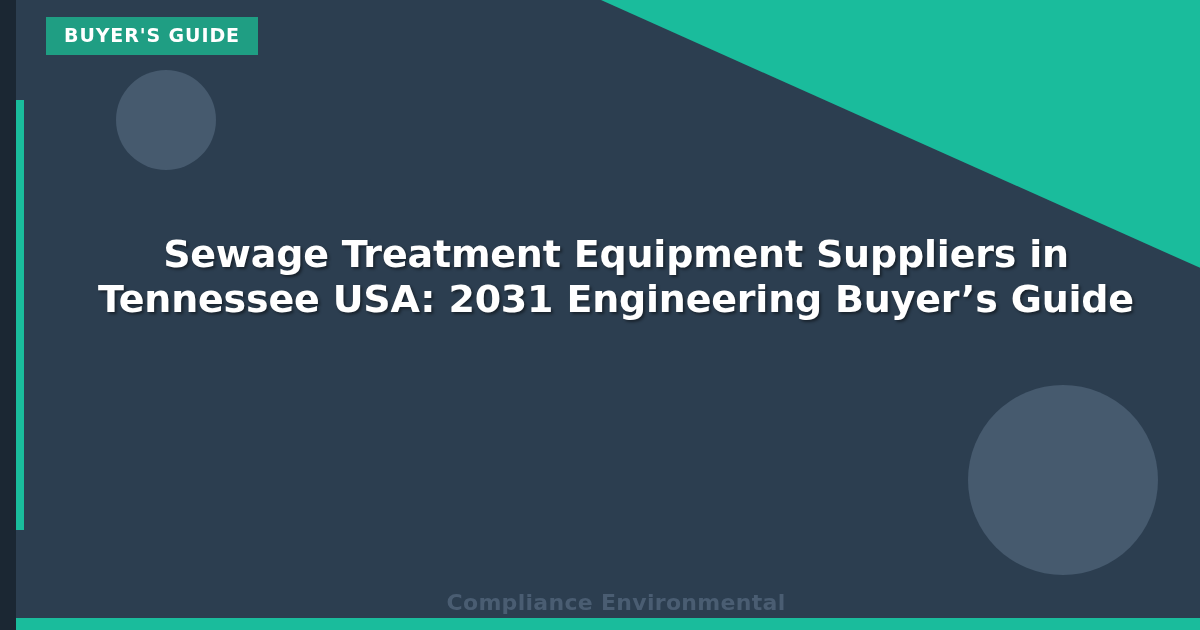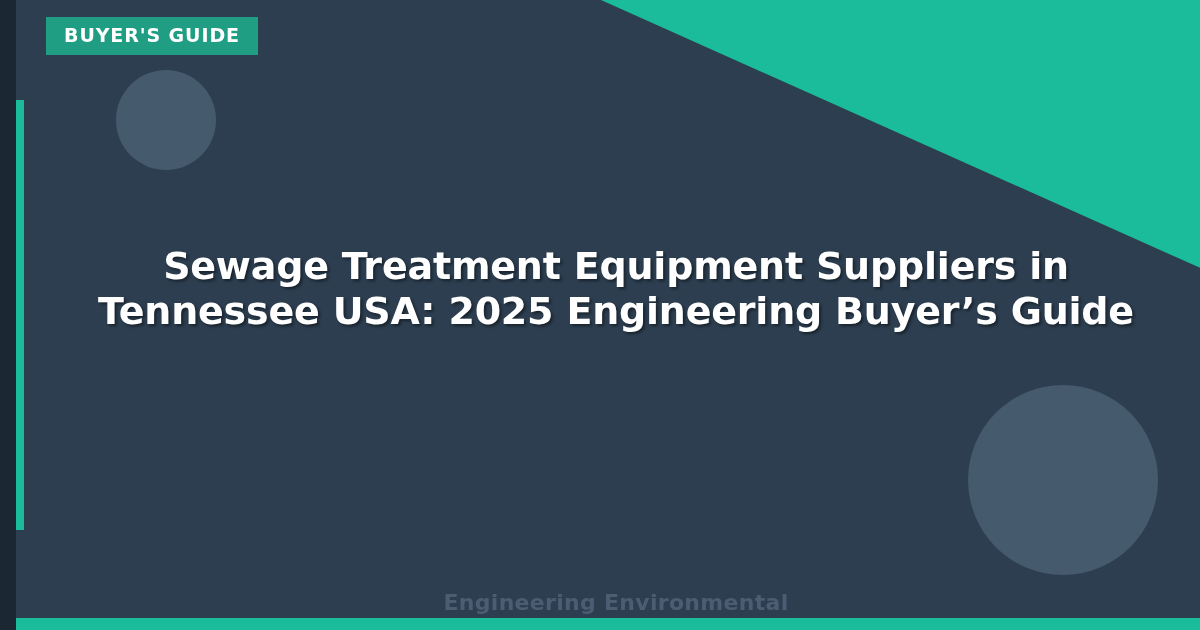--- a/index.html
+++ b/index.html
@@ -82,21 +82,21 @@
     line-height: 1;
     text-transform: uppercase;
     white-space: nowrap;
   }
 
   
   .title-block {
     position: absolute;
     left: 60px;
     right: 60px;
-    top: 244px;
+    top: 232px;
     text-align: center;
   }
   .headline {
     margin: 0;
     color: #ffffff;
     font-size: 38px;
     font-weight: bold;
     line-height: 1.18;
     letter-spacing: -0.2px;
     text-shadow: 2px 2px 3px rgba(0, 0, 0, 0.45);
@@ -149,23 +149,23 @@
   <div class="left-accent-bar"></div>
 
   <div class="deco-circle deco-circle-top-left"></div>
 
   <div class="deco-circle deco-circle-bottom-right"></div>
 
   <div class="eyebrow-badge">BUYER'S GUIDE</div>
 
   <div class="title-block">
     <h1 class="headline">Sewage Treatment Equipment Suppliers in</h1>
-    <h1 class="headline">Tennessee USA: 2025 Engineering Buyer’s Guide</h1>
+    <h1 class="headline">Tennessee USA: 2031 Engineering Buyer’s Guide</h1>
   </div>
 
 
   <div class="brand-wrap">
-    <span class="brand-name">Engineering Environmental</span>
+    <span class="brand-name">Compliance Environmental</span>
   </div>
 
   <div class="bottom-accent-bar"></div>
 
 </div>
 
 </body></html>

